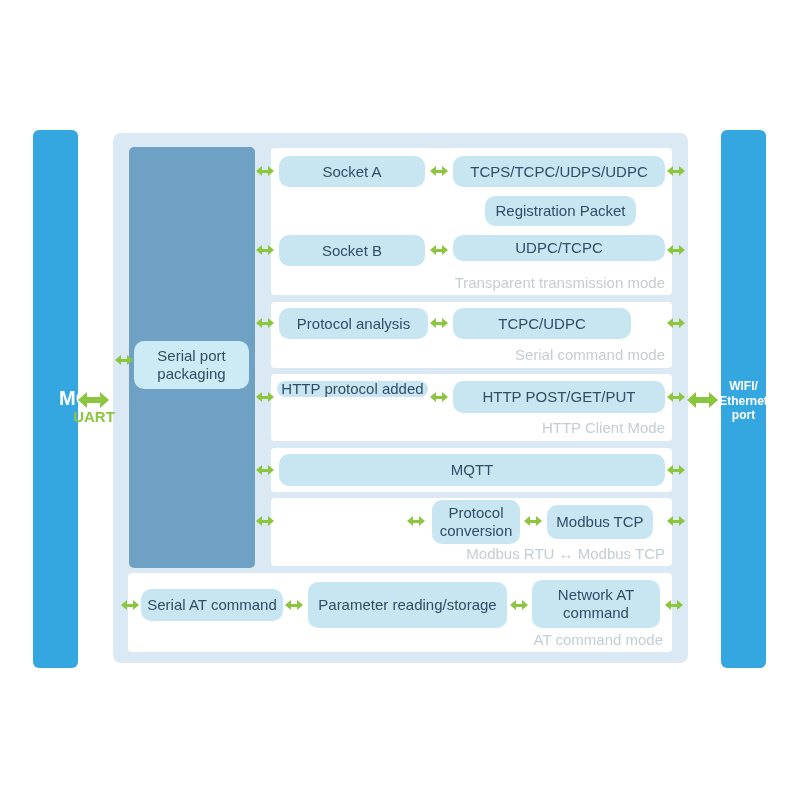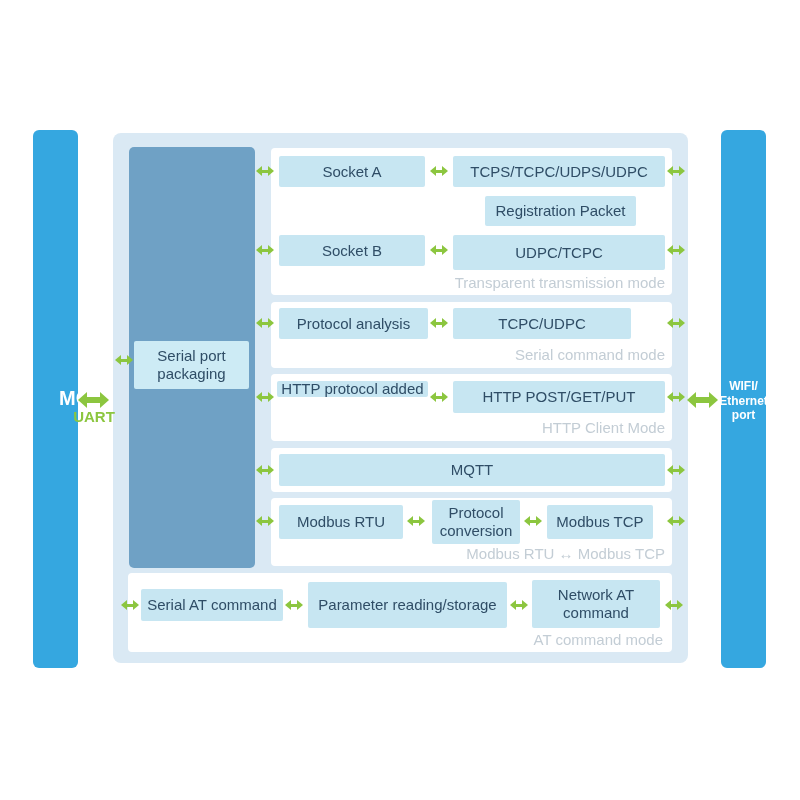--- a/index.html
+++ b/index.html
@@ -9,21 +9,21 @@
   .bar-label{position:absolute;color:#ffffff;font-weight:700;text-align:center;}
   #mcu-label{left:33px;width:45px;top:387px;font-size:20px;margin-left:26px;}
   #wifi-label{left:716px;width:55px;top:379px;font-size:12px;line-height:14.5px;}
   .uart{position:absolute;left:72px;width:44px;top:408px;text-align:center;
         color:var(--arrow-green,#8CC63F);font-weight:700;font-size:15px;}
   .panel{position:absolute;left:113px;top:133px;width:575px;height:530px;
          background:var(--panel-blue,#DAE9F4);border-radius:8px;}
   .column{position:absolute;left:129px;top:147px;width:126px;height:421px;
           background:var(--column-blue,#6FA1C5);border-radius:5px;}
   .sect{position:absolute;background:var(--section-white,#FFFFFF);border-radius:4px;}
-  .box{position:absolute;background:var(--box-cyan,#C7E6F2);border-radius:2px;
+  .box{position:absolute;background:var(--box-cyan,#C7E6F2);border-radius:10px;
        color:var(--text-navy,#2F4D66);font-size:15px;line-height:18px;
        display:flex;align-items:center;justify-content:center;text-align:center;padding:0 4px;box-sizing:border-box;}
   .box.sp{background:var(--packaging-cyan,#CDEBF5);}
   .cap{position:absolute;color:var(--caption-gray,#C3CDD5);font-size:15px;text-align:right;}
   
   .arr{position:absolute;}
   .arr::before,.arr::after{content:"";position:absolute;top:0;width:0;height:0;}
   .arr i{position:absolute;background:var(--arrow-green,#8CC63F);}
   .arr.s{width:18px;height:10px;}
   .arr.s::before{left:0;border:5px solid transparent;border-left:0;border-right:6px solid var(--arrow-green,#8CC63F);}
@@ -58,31 +58,30 @@
   <div class="sect" style="left:271px;top:448px;width:401px;height:44px"></div>
   <div class="sect" style="left:271px;top:498px;width:401px;height:68px"></div>
   <div class="sect" style="left:128px;top:573px;width:544px;height:79px"></div>
 
   <div class="box sp" style="left:134px;top:341px;width:115px;height:48px">Serial port packaging</div>
 
   <div class="box" style="left:279px;top:156px;width:146px;height:31px">Socket A</div>
   <div class="box" style="left:453px;top:156px;width:212px;height:31px">TCPS/TCPC/UDPS/UDPC</div>
   <div class="box" style="left:485px;top:196px;width:151px;height:30px">Registration Packet</div>
   <div class="box" style="left:279px;top:235px;width:146px;height:31px">Socket B</div>
-  <div class="box" style="left:453px;top:235px;width:212px;height:35px">UDPC/TCPC</div>
+  <div class="box" style="left:453px;top:235px;width:212px;height:26px">UDPC/TCPC</div>
 
   <div class="box" style="left:279px;top:308px;width:149px;height:31px">Protocol analysis</div>
   <div class="box" style="left:453px;top:308px;width:178px;height:31px">TCPC/UDPC</div>
 
   <div class="box" style="left:277px;top:381px;width:151px;height:16px">HTTP protocol added</div>
   <div class="box" style="left:453px;top:381px;width:212px;height:32px">HTTP POST/GET/PUT</div>
 
   <div class="box" style="left:279px;top:454px;width:386px;height:32px">MQTT</div>
 
-  <div class="box" style="left:279px;top:505px;width:124px;height:34px">Modbus RTU</div>
   <div class="box" style="left:432px;top:500px;width:88px;height:44px">Protocol conversion</div>
   <div class="box" style="left:547px;top:505px;width:106px;height:34px">Modbus TCP</div>
 
   <div class="box" style="left:141px;top:589px;width:142px;height:32px">Serial AT command</div>
   <div class="box" style="left:308px;top:582px;width:199px;height:46px">Parameter reading/storage</div>
   <div class="box" style="left:532px;top:580px;width:128px;height:48px">Network AT command</div>
 
   <div class="cap" style="top:274px;right:135px">Transparent transmission mode</div>
   <div class="cap" style="top:346px;right:135px">Serial command mode</div>
   <div class="cap" style="top:419px;right:135px">HTTP Client Mode</div>

